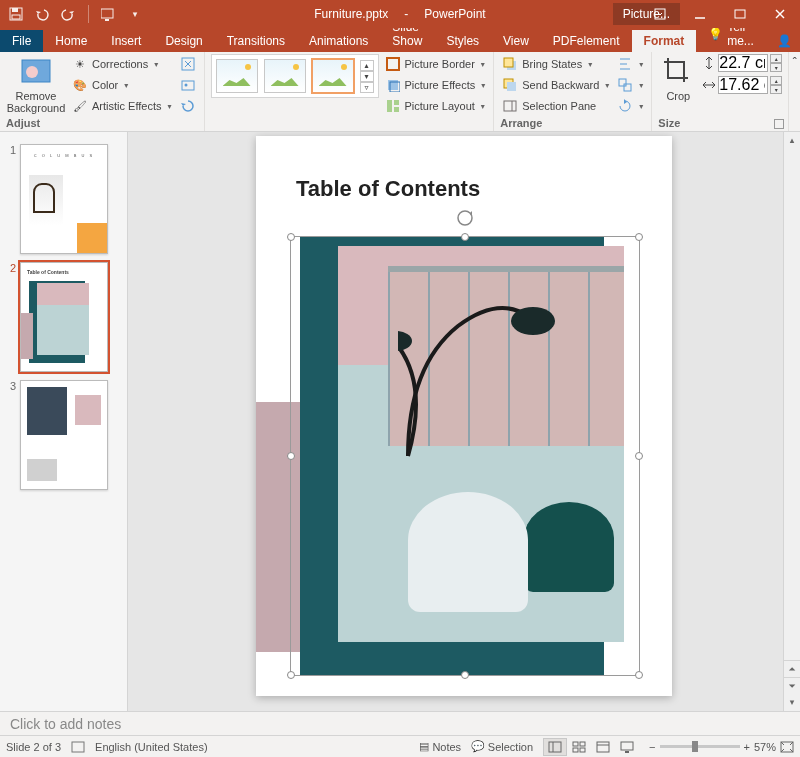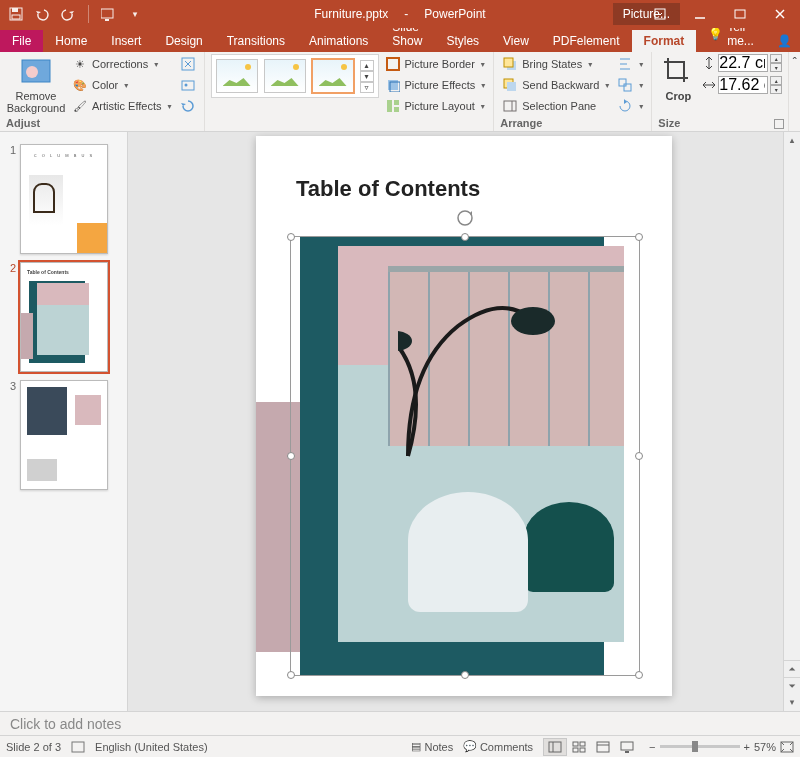--- a/index.html
+++ b/index.html
@@ -11,21 +11,21 @@
   .qat .icon { width: 16px; height: 16px; display: flex; align-items: center; justify-content: center; opacity: .9; }
   .qat-sep { width: 1px; height: 18px; background: rgba(255,255,255,.35); margin: 0 2px; }
   .title-center { position: absolute; left: 50%; transform: translateX(-50%); font-size: 12px; display: flex; gap: 16px; }
   .title-right { position: absolute; right: 120px; font-size: 12px; background: #8e3a24; padding: 4px 10px; }
   .winctrls { position: absolute; right: 0; display: flex; }
   .winctrls .wbtn { width: 40px; height: 28px; display: flex; align-items: center; justify-content: center; }
 
   
   .tabs { height: 24px; background: #b7472a; display: flex; align-items: flex-end; color: #fff; font-size: 12px; }
   .tab { padding: 4px 12px; cursor: pointer; }
-  .tab.file { background: #be185d; }
+  .tab.file { background: #0c4a6e; }
   .tab.active { background: #f3f2f1; color: #b7472a; font-weight: 600; }
   .tab-spacer { flex: 1; }
   .tab.tell, .tab.share { display: flex; align-items: center; gap: 4px; }
 
   
   .ribbon { background: #f3f2f1; border-bottom: 1px solid #d4d4d4; display: flex; height: 80px; }
   .group { border-right: 1px solid #e1dfdd; display: flex; flex-direction: column; padding: 2px 6px 0 6px; }
   .group-body { flex: 1; display: flex; align-items: flex-start; gap: 4px; }
   .group-label { font-size: 11px; color: #666; text-align: left; padding-bottom: 2px; position: relative; font-weight: bold; }
   .group-label .dlg { position: absolute; right: -2px; bottom: 2px; width: 10px; height: 10px; border: 1px solid #999; }
@@ -345,21 +345,21 @@
             </span>
             <span class="chev">▾</span>
           </div>
       </div>
     </div>
     <div class="group-label">Arrange</div>
   </div>
 
   <div class="group">
     <div class="group-body">
-      <div class="bigbtn" style="width:40px;font-weight:bold;">
+      <div class="bigbtn" style="width:40px;">
         <div class="bigicon">
             <svg width="28" height="28">
               <path d="M6 2 L6 22 L26 22 M2 6 L22 6 L22 26" fill="none" stroke="#444" stroke-width="2"></path>
             </svg>
           </div>
         <span>Crop</span>
       </div>
       <div class="sizefields">
         <div class="sizerow">
           <span class="si">
@@ -483,21 +483,21 @@
       </svg>
     </span>
   <span>English (United States)</span>
   <div class="spacer"></div>
   <span style="display:flex;gap:3px;align-items:center;">
       <span>▤</span>
       <span>Notes</span>
     </span>
   <span style="display:flex;gap:3px;align-items:center;">
       <span>💬</span>
-      <span>Comments</span>
+      <span>Selection</span>
     </span>
   <div class="viewbtns">
     <div class="viewbtn active">
         <svg width="14" height="12">
           <rect x="1" y="1" width="12" height="10" fill="none" stroke="#666"></rect>
           <line x1="5" y1="1" x2="5" y2="11" stroke="#666"></line>
         </svg>
       </div>
     <div class="viewbtn">
         <svg width="14" height="12">

